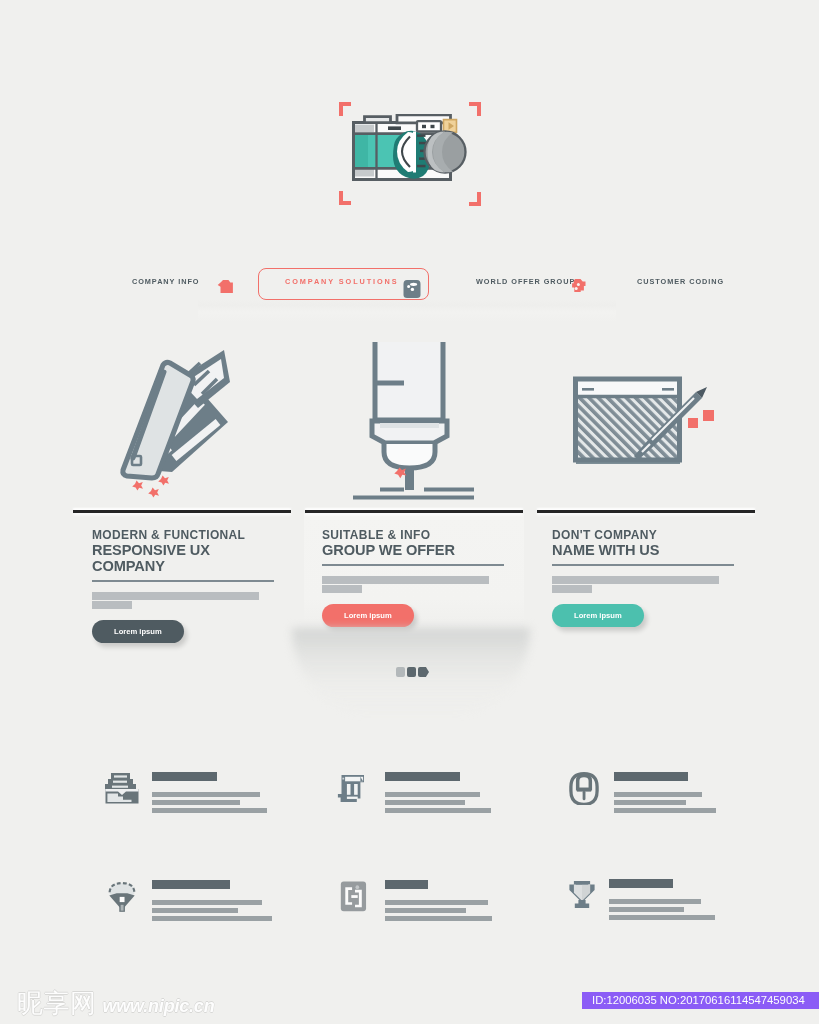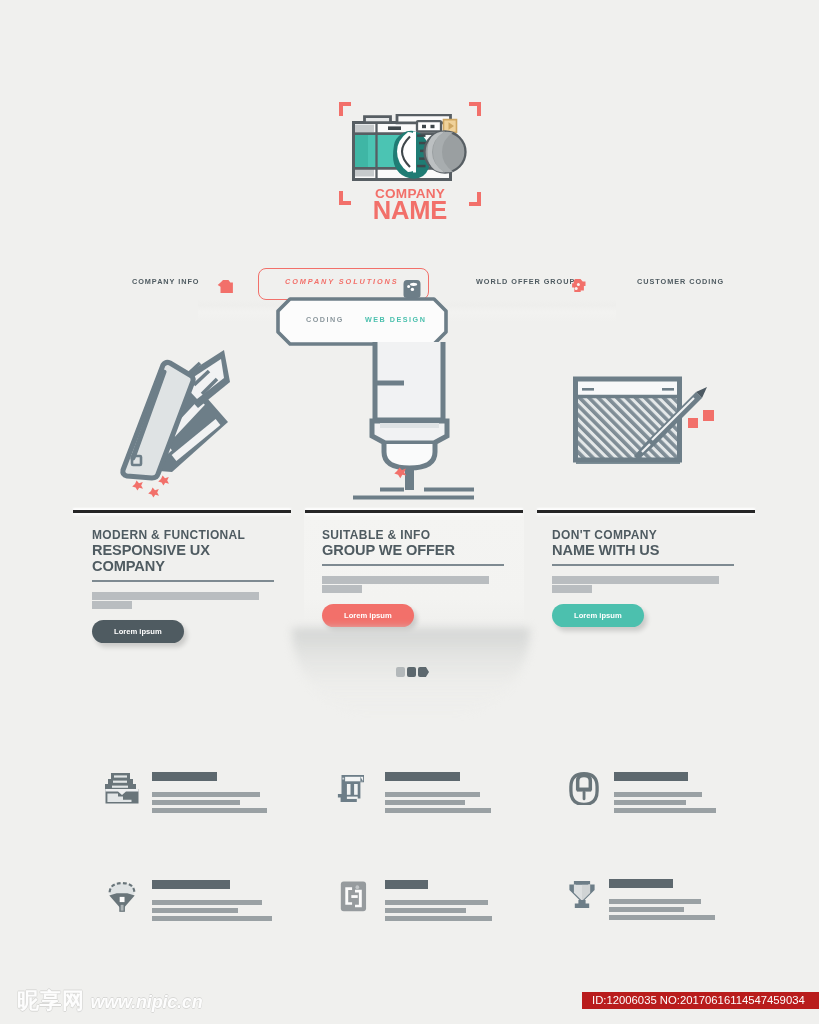--- a/index.html
+++ b/index.html
@@ -31,21 +31,21 @@
   .brand { position:absolute; left:0; top:85px; width:142px; text-align:center;
      color:#f2706a; font-weight:bold; line-height:1.0; }
   .brand .l1 { font-size:13.6px; letter-spacing:0.2px; height:11px;}
   .brand .l2 { font-size:25.5px; letter-spacing:-0.2px; margin-top:0px; height:24px;}
 
   
   .nav { position:absolute; left:0; top:275px; width:819px; height:22px; }
   .nav-item { position:absolute; top:0; font-size:7.3px; font-weight:bold;
       letter-spacing:0.95px; color:#4f5b61; white-space:nowrap; line-height:14px;margin-left:20px; }
   .nav-item.active { letter-spacing:1.9px; }
-  .nav-item.active { color:#f2706a;font-style:italic; }
+  .nav-item.active { color:#f2706a; }
   .nav-sep { position:absolute; }
 
   .navbox { position:absolute; left:258px; top:268px; width:171px; height:32px;
       border:1.6px solid #f2706a; border-radius:8px; }
   .bubble-tab { position:absolute; left:402px; top:279px; }
   .dropdown { position:absolute; left:276px; top:297px; width:172px; height:49px; }
   .dropdown svg.shape { position:absolute; left:0; top:0; }
   .dd-item { position:absolute; top:18px; font-size:7.2px; font-weight:bold; letter-spacing:1.5px;}
   .shelf { position:absolute; left:198px; top:300px; width:418px; height:22px;
       background:linear-gradient(180deg,#f0f0ee 0%,#eeeeec 22%,#f2f2f0 55%,#f0f0ee 100%); }
@@ -84,26 +84,26 @@
   
   .svc { position:absolute; width:215px; }
   .svc .ico { position:absolute; left:0; top:0; width:36px; height:33px; }
   .svc .txt { position:absolute; left:48px; top:0px; width:165px; }
   .svc .h { height:9px; background:#5d686e; }
   .svc .lines { margin-top:11px; }
   .svc .ln { height:5px; background:#9aa1a4; margin-bottom:3px;}
 
   
   .wm { position:absolute; left:17px; top:986px; height:24px; display:flex; align-items:baseline; }
-  .wm .cn { font-size:22px; font-weight:bold; color:#fdfdfd; letter-spacing:0.5px;
+  .wm .cn { font-size:26px; font-weight:normal; color:#fdfdfd; letter-spacing:0.5px;
      text-shadow: 0 0 0.6px #d8d8d6, 0.7px 0 0.6px #d8d8d6, -0.7px 0 0.6px #d8d8d6, 0 0.7px 0.6px #d8d8d6, 0 -0.7px 0.6px #d8d8d6; }
   .wm .url { font-size:18px; font-style:italic; font-weight:bold; color:#fdfdfd; margin-left:6px;
      letter-spacing:-0.2px;
      text-shadow: 0.7px 0 0.5px #d8d8d6, -0.7px 0 0.5px #d8d8d6, 0 0.7px 0.5px #d8d8d6, 0 -0.7px 0.5px #d8d8d6; }
-  .idbanner { position:absolute; left:582px; top:992px; width:237px; height:17px; background:#b91c1c;
+  .idbanner { position:absolute; left:582px; top:992px; width:237px; height:17px; background:#8b5cf6;
      color:#fdfdfd; font-size:11.3px; line-height:17px; padding-left:10px; letter-spacing:0px;}
 </style>
 </head>
 <body>
 
 <div class="page">
 
   <div class="logo-wrap">
     <div class="brk tl">
         <i class="h"></i>
@@ -162,24 +162,20 @@
         <rect x="68" y="35.6" width="8.5" height="2.5"></rect>
         <rect x="67" y="43.4" width="8.5" height="2.5"></rect>
         <rect x="65" y="50.8" width="8.5" height="2.5"></rect>
       </g>
 
       <circle cx="93" cy="38" r="20.5" fill="#9a9fa1" stroke="#575e63" stroke-width="2.3"></circle>
       <path d="M93 17.5 q-13 8 -13 20.5 q0 12.5 13 20.5 q-17.5 0 -17.5 -20.5 q0 -20.5 17.5 -20.5 z" fill="#bcc0c2"></path>
       <path d="M101 18.6 q-11 7 -11 19.4 q0 12.4 11 19.4 q-6 1.5 -9 0.5 q-11 -6.5 -11 -19.9 q0 -13.4 11 -19.9 q3 -1 9 0.5 z" fill="#a8adaf"></path>
     </svg>
 
-    <div class="brand">
-      <div class="l1">COMPANY</div>
-      <div class="l2">NAME</div>
-    </div>
   </div>
 
   <div class="shelf"></div>
 
   <div class="navbox"></div>
 
   <div class="nav">
     <div class="nav-item" style="left: 112px;">COMPANY INFO</div>
     <div class="nav-item active" style="left: 265px;">COMPANY SOLUTIONS</div>
     <div class="nav-item" style="left: 456px;">WORLD OFFER GROUP</div>
@@ -195,27 +191,20 @@
     </svg>
   </div>
 
   <svg class="bubble-tab" width="20" height="20" viewBox="0 0 20 20">
     <path d="M5 1 h10 q3.5 0 3.5 4 v11 q0 3 -3.5 3 h-10 q-3.5 0 -3.5 -3 v-11 q0 -4 3.5 -4 z" fill="#6d7e88"></path>
     <ellipse cx="11.6" cy="5.3" rx="3.6" ry="1.6" fill="#fff"></ellipse>
     <circle cx="6.6" cy="7.6" r="1.5" fill="#fff"></circle>
     <circle cx="10.4" cy="10.4" r="1.7" fill="#fff"></circle>
   </svg>
 
-  <div class="dropdown">
-    <svg class="shape" width="172" height="49" viewBox="0 0 172 49">
-      <path d="M14 2 H158 L170 14 V35 L158 47 H14 L2 35 V14 Z" fill="#fcfcfc" stroke="#6d7e88" stroke-width="3.6" stroke-linejoin="round"></path>
-    </svg>
-    <div class="dd-item" style="left: 30px; color: rgb(139, 151, 157);">CODING</div>
-    <div class="dd-item" style="left: 89px; color: rgb(76, 192, 174);">WEB DESIGN</div>
-  </div>
 
   <svg class="ill" style="left:570px;top:372px" width="145" height="100" viewBox="0 0 145 100">
     <defs>
       <pattern id="hatch" width="6.6" height="6.6" patternUnits="userSpaceOnUse" patternTransform="rotate(-45)">
         <rect width="6.6" height="6.6" fill="#e4e8e9"></rect>
         <rect width="3.6" height="6.6" fill="#7f8d96"></rect>
       </pattern>
     </defs>
 
     <rect x="6" y="87" width="104" height="5" fill="#7d8e96"></rect>

